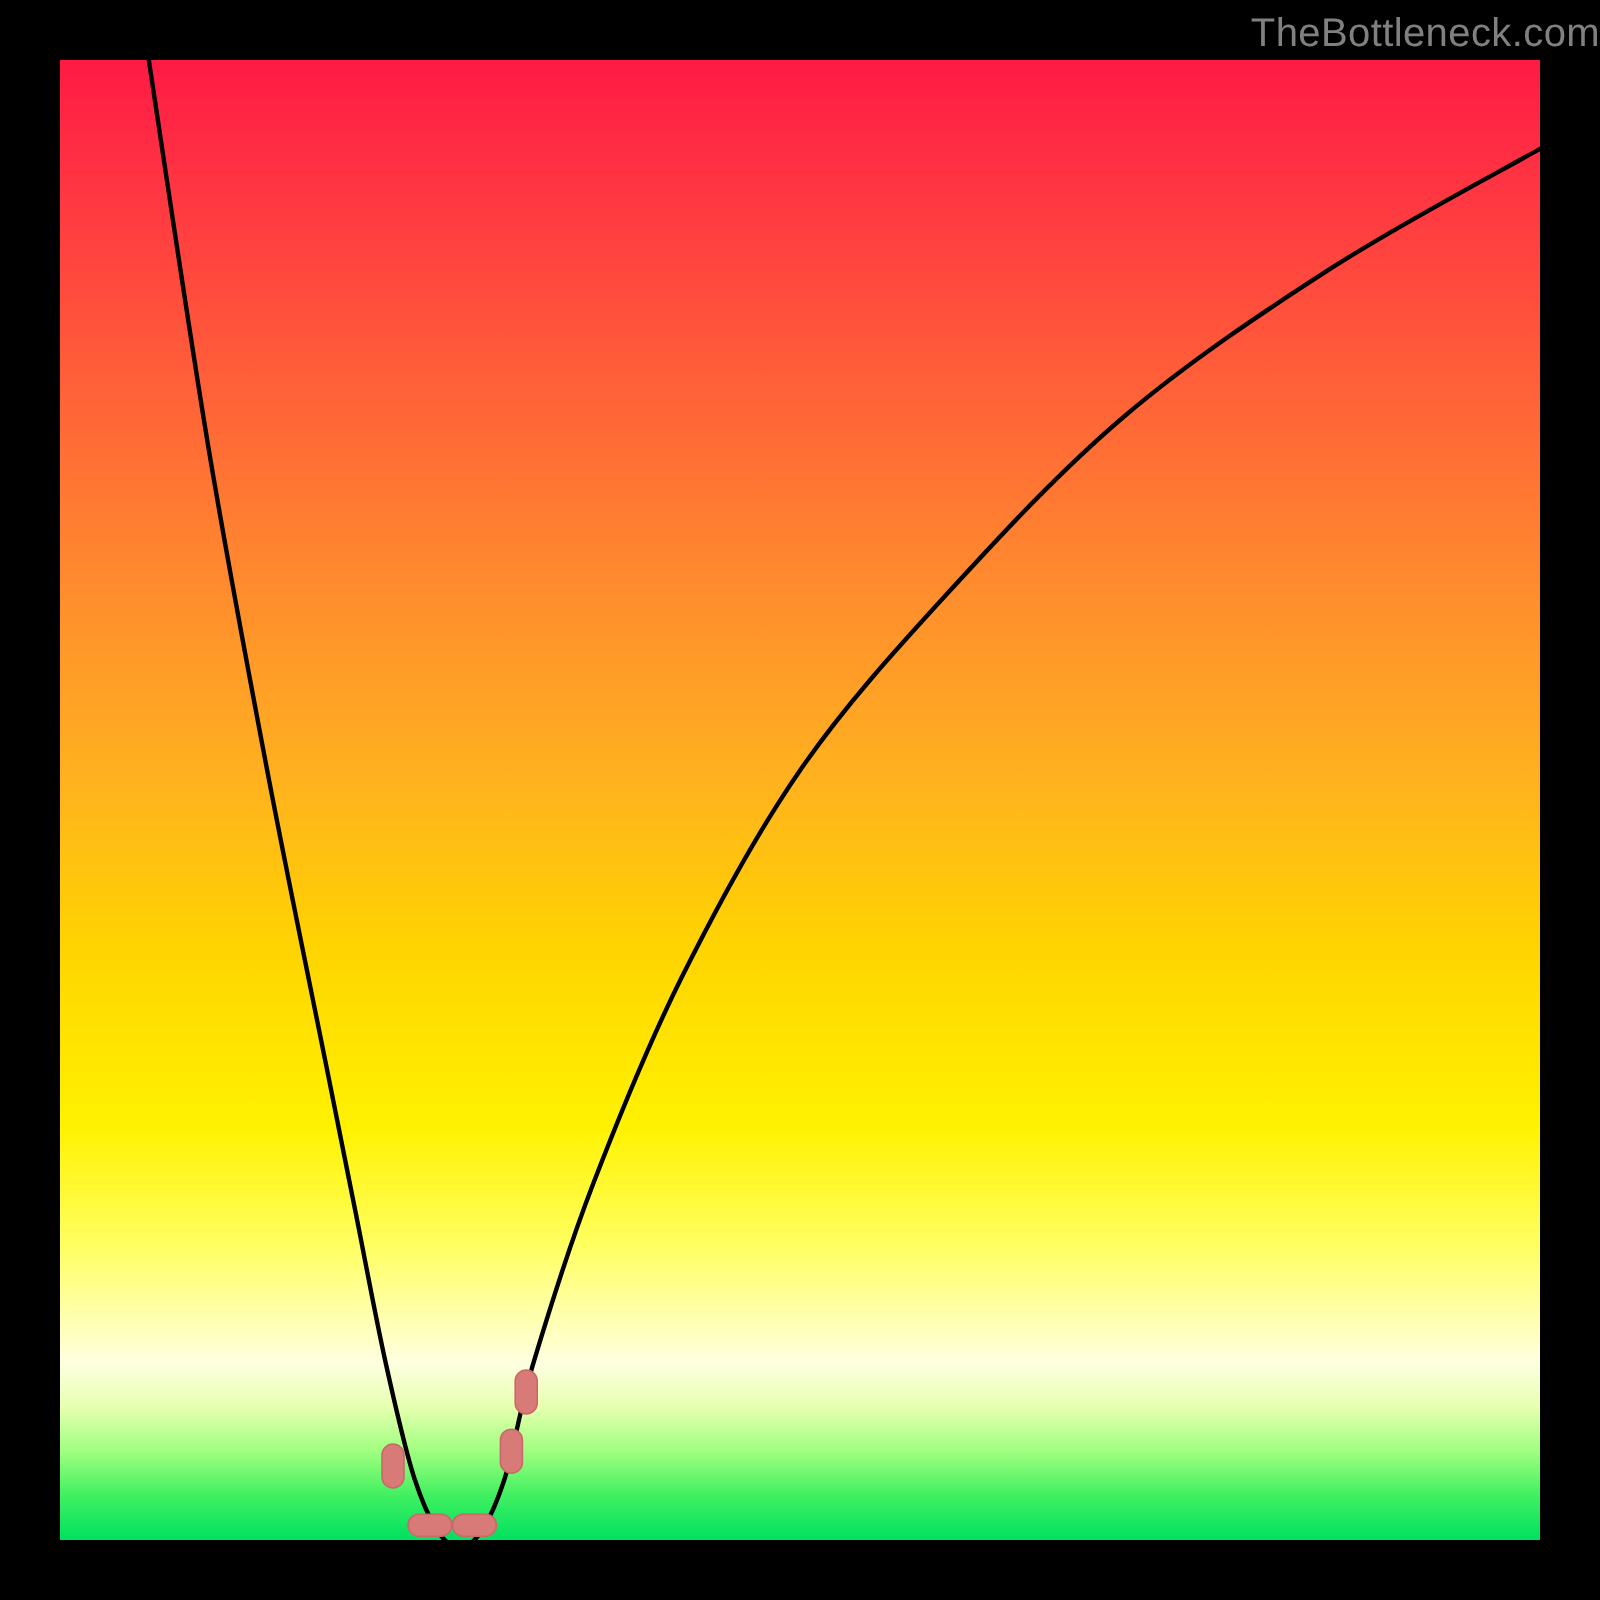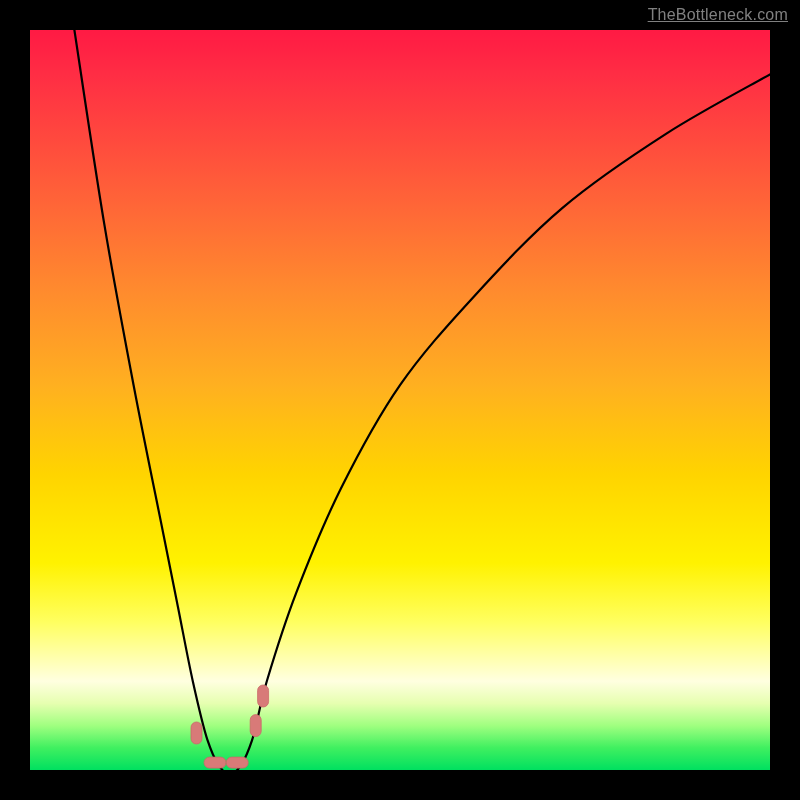--- a/index.html
+++ b/index.html
@@ -35,27 +35,26 @@
       #ffffa0 84%,
       #ffffe0 88%,
       #e6ffb0 91%,
       #a0ff80 94%,
       #40f060 97%,
       #00e060 100%);
   }
   .watermark {
     position: absolute;
     top: 6px;
-    right: 12px;
+    right: 0;
     color: #808080;
-    font-size: 16px;
+    font-size: 20px;
     font-weight: 500;
     z-index: 10;
     letter-spacing: 0.2px;
-    text-decoration: underline;
   }
   svg.curves {
     position: absolute;
     left: 0;
     top: 0;
     width: 740px;
     height: 740px;
     z-index: 5;
   }
   .curve-path {

